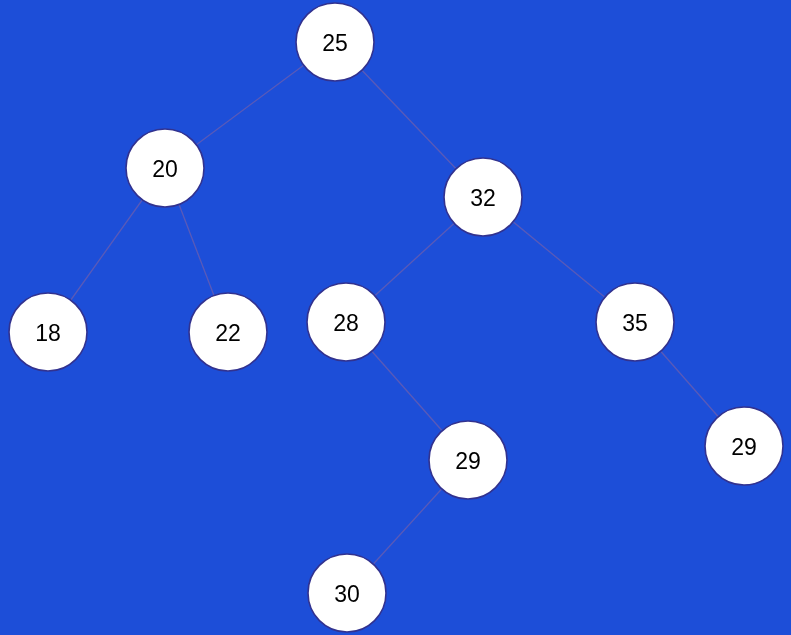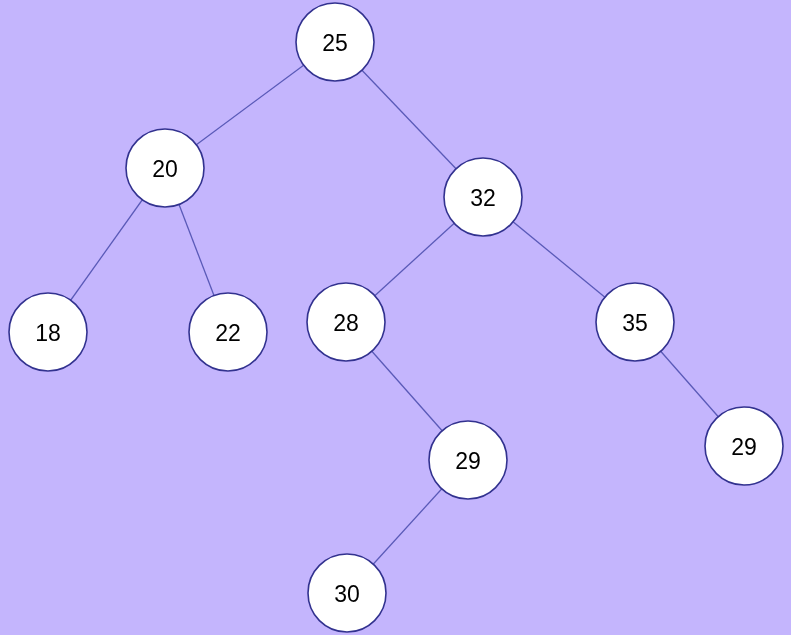--- a/index.html
+++ b/index.html
@@ -4,21 +4,21 @@
 <style>
   html, body {
     margin: 0;
     padding: 0;
     background: #ffffff;
   }
   .canvas-wrap {
     position: relative;
     width: 791px;
     height: 635px;
-    background: #c4b5fd;
+    background: #1d4ed8;
     overflow: hidden;
     font-family: "Liberation Sans", sans-serif;
   }
   svg {
     display: block;
   }
   .tree-edge {
     stroke-width: 1.3;
     fill: none;
   }

